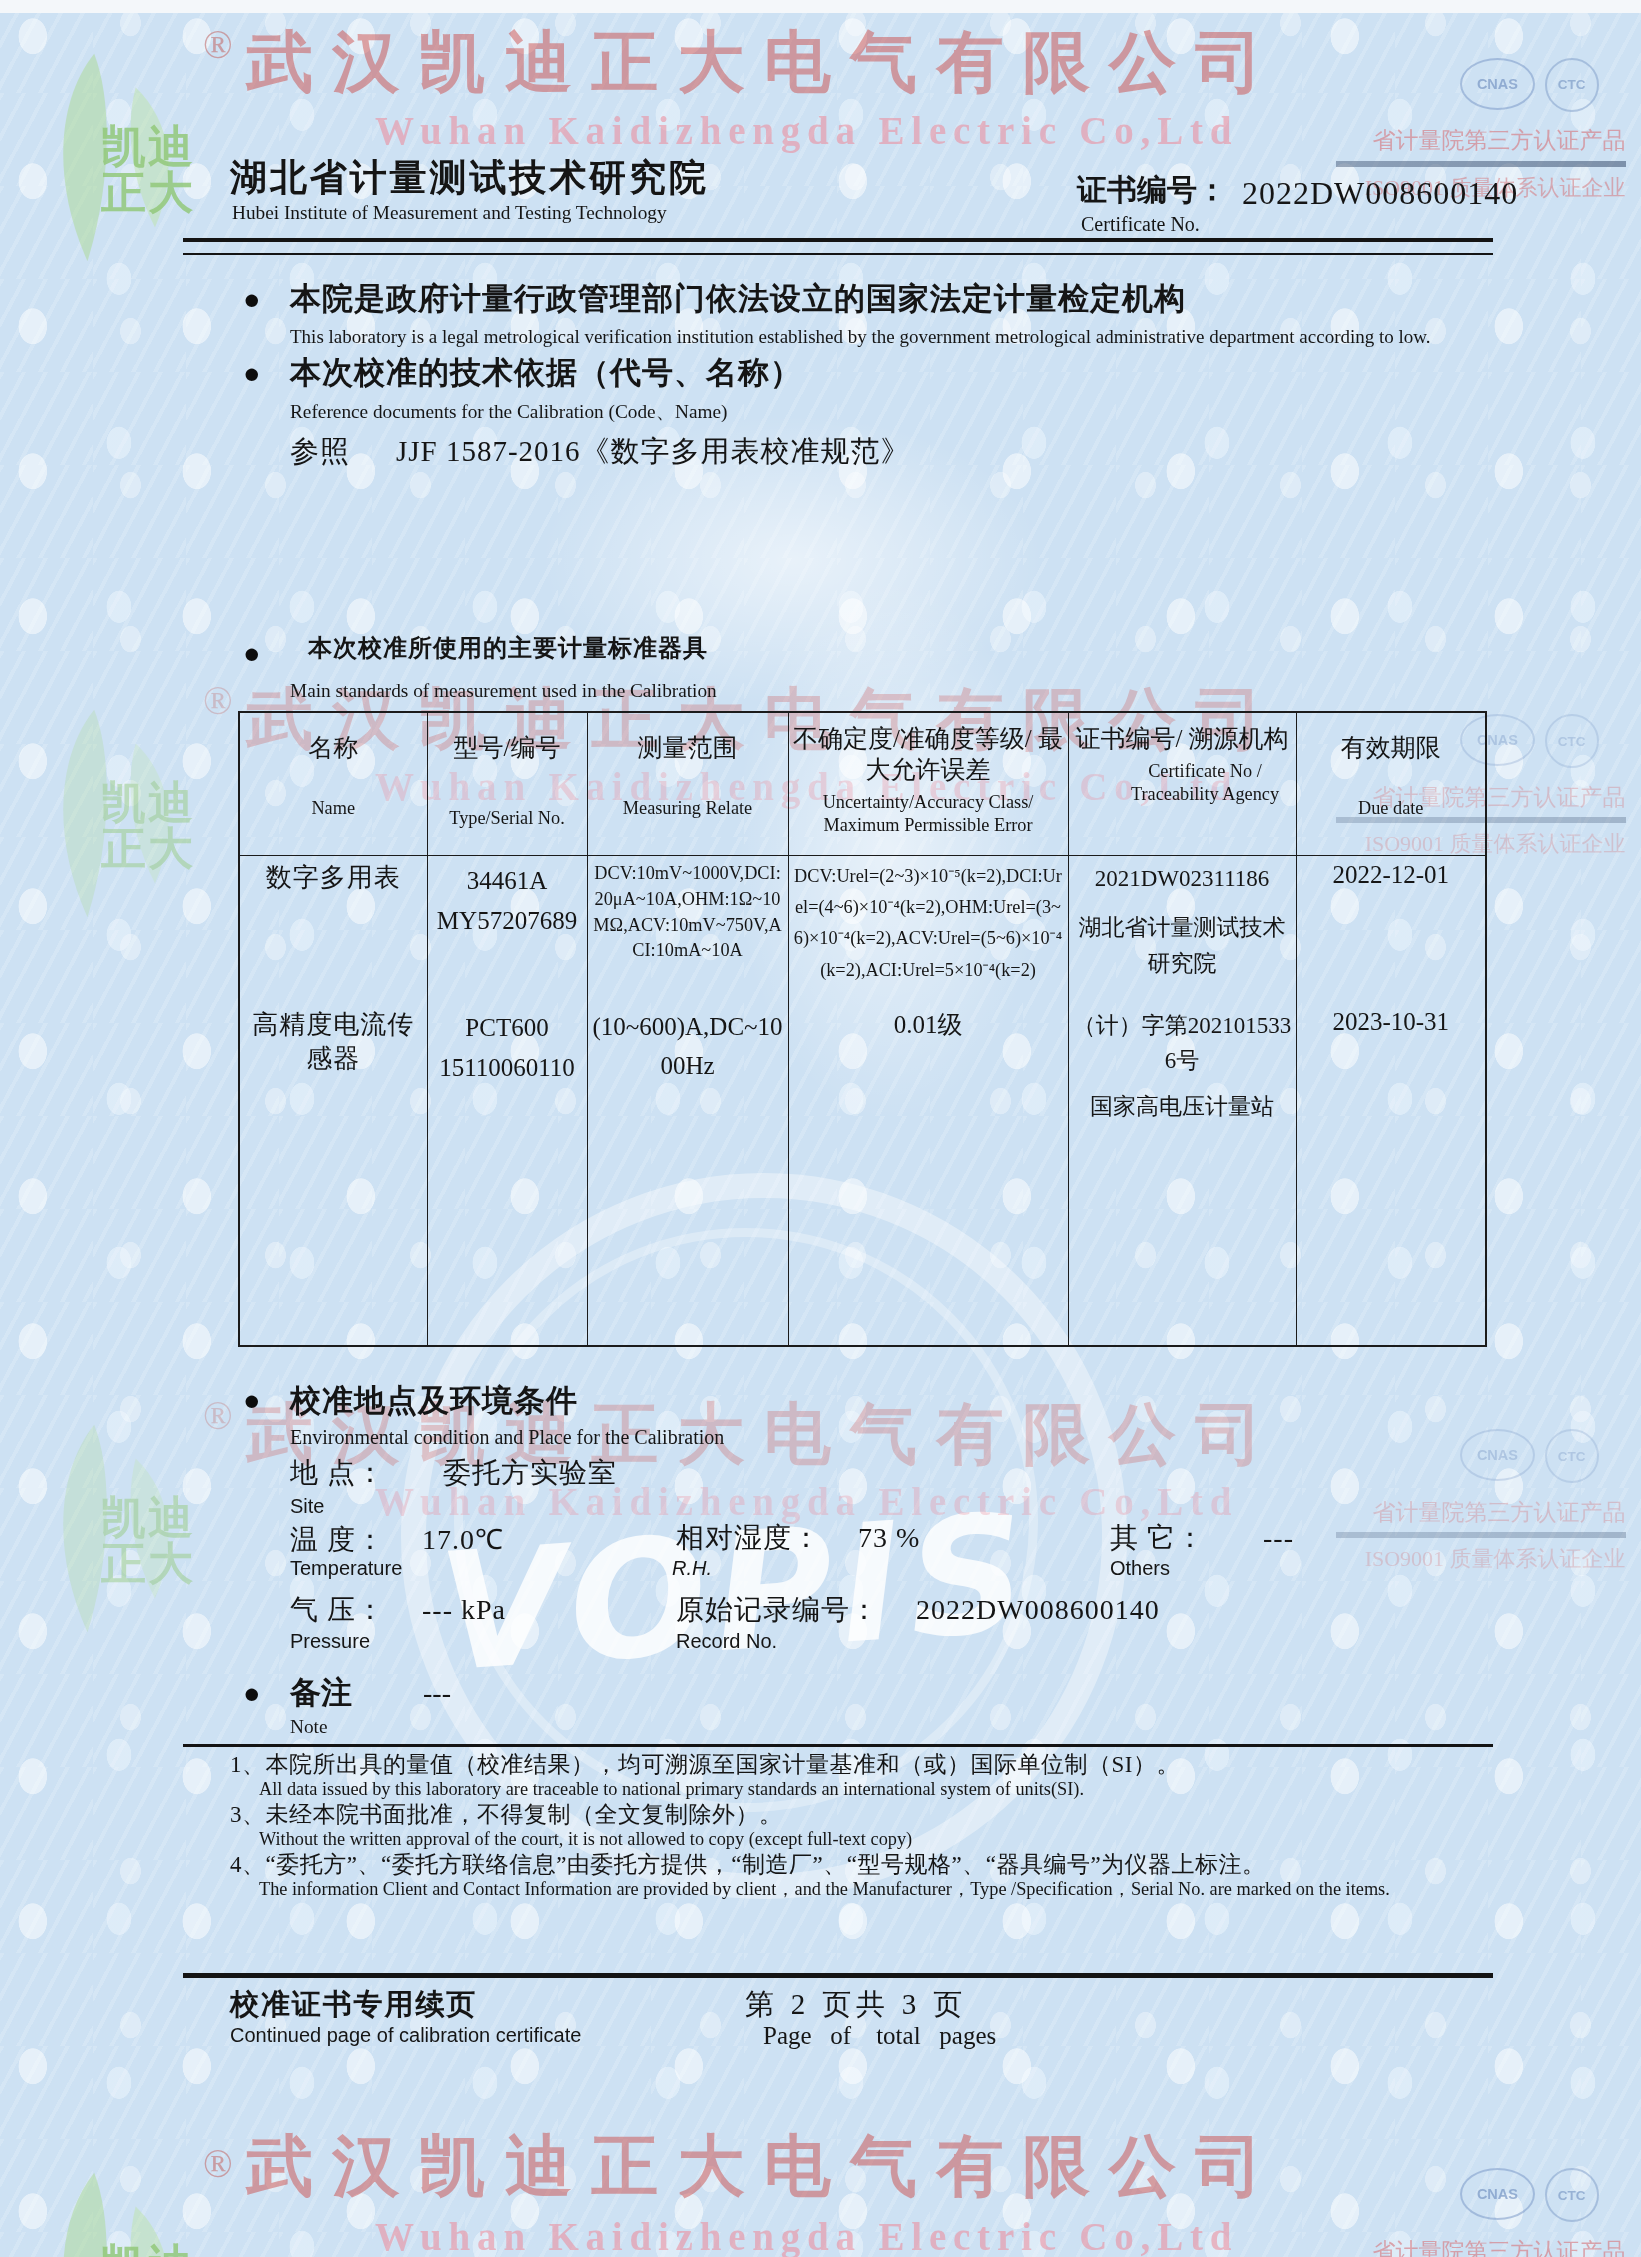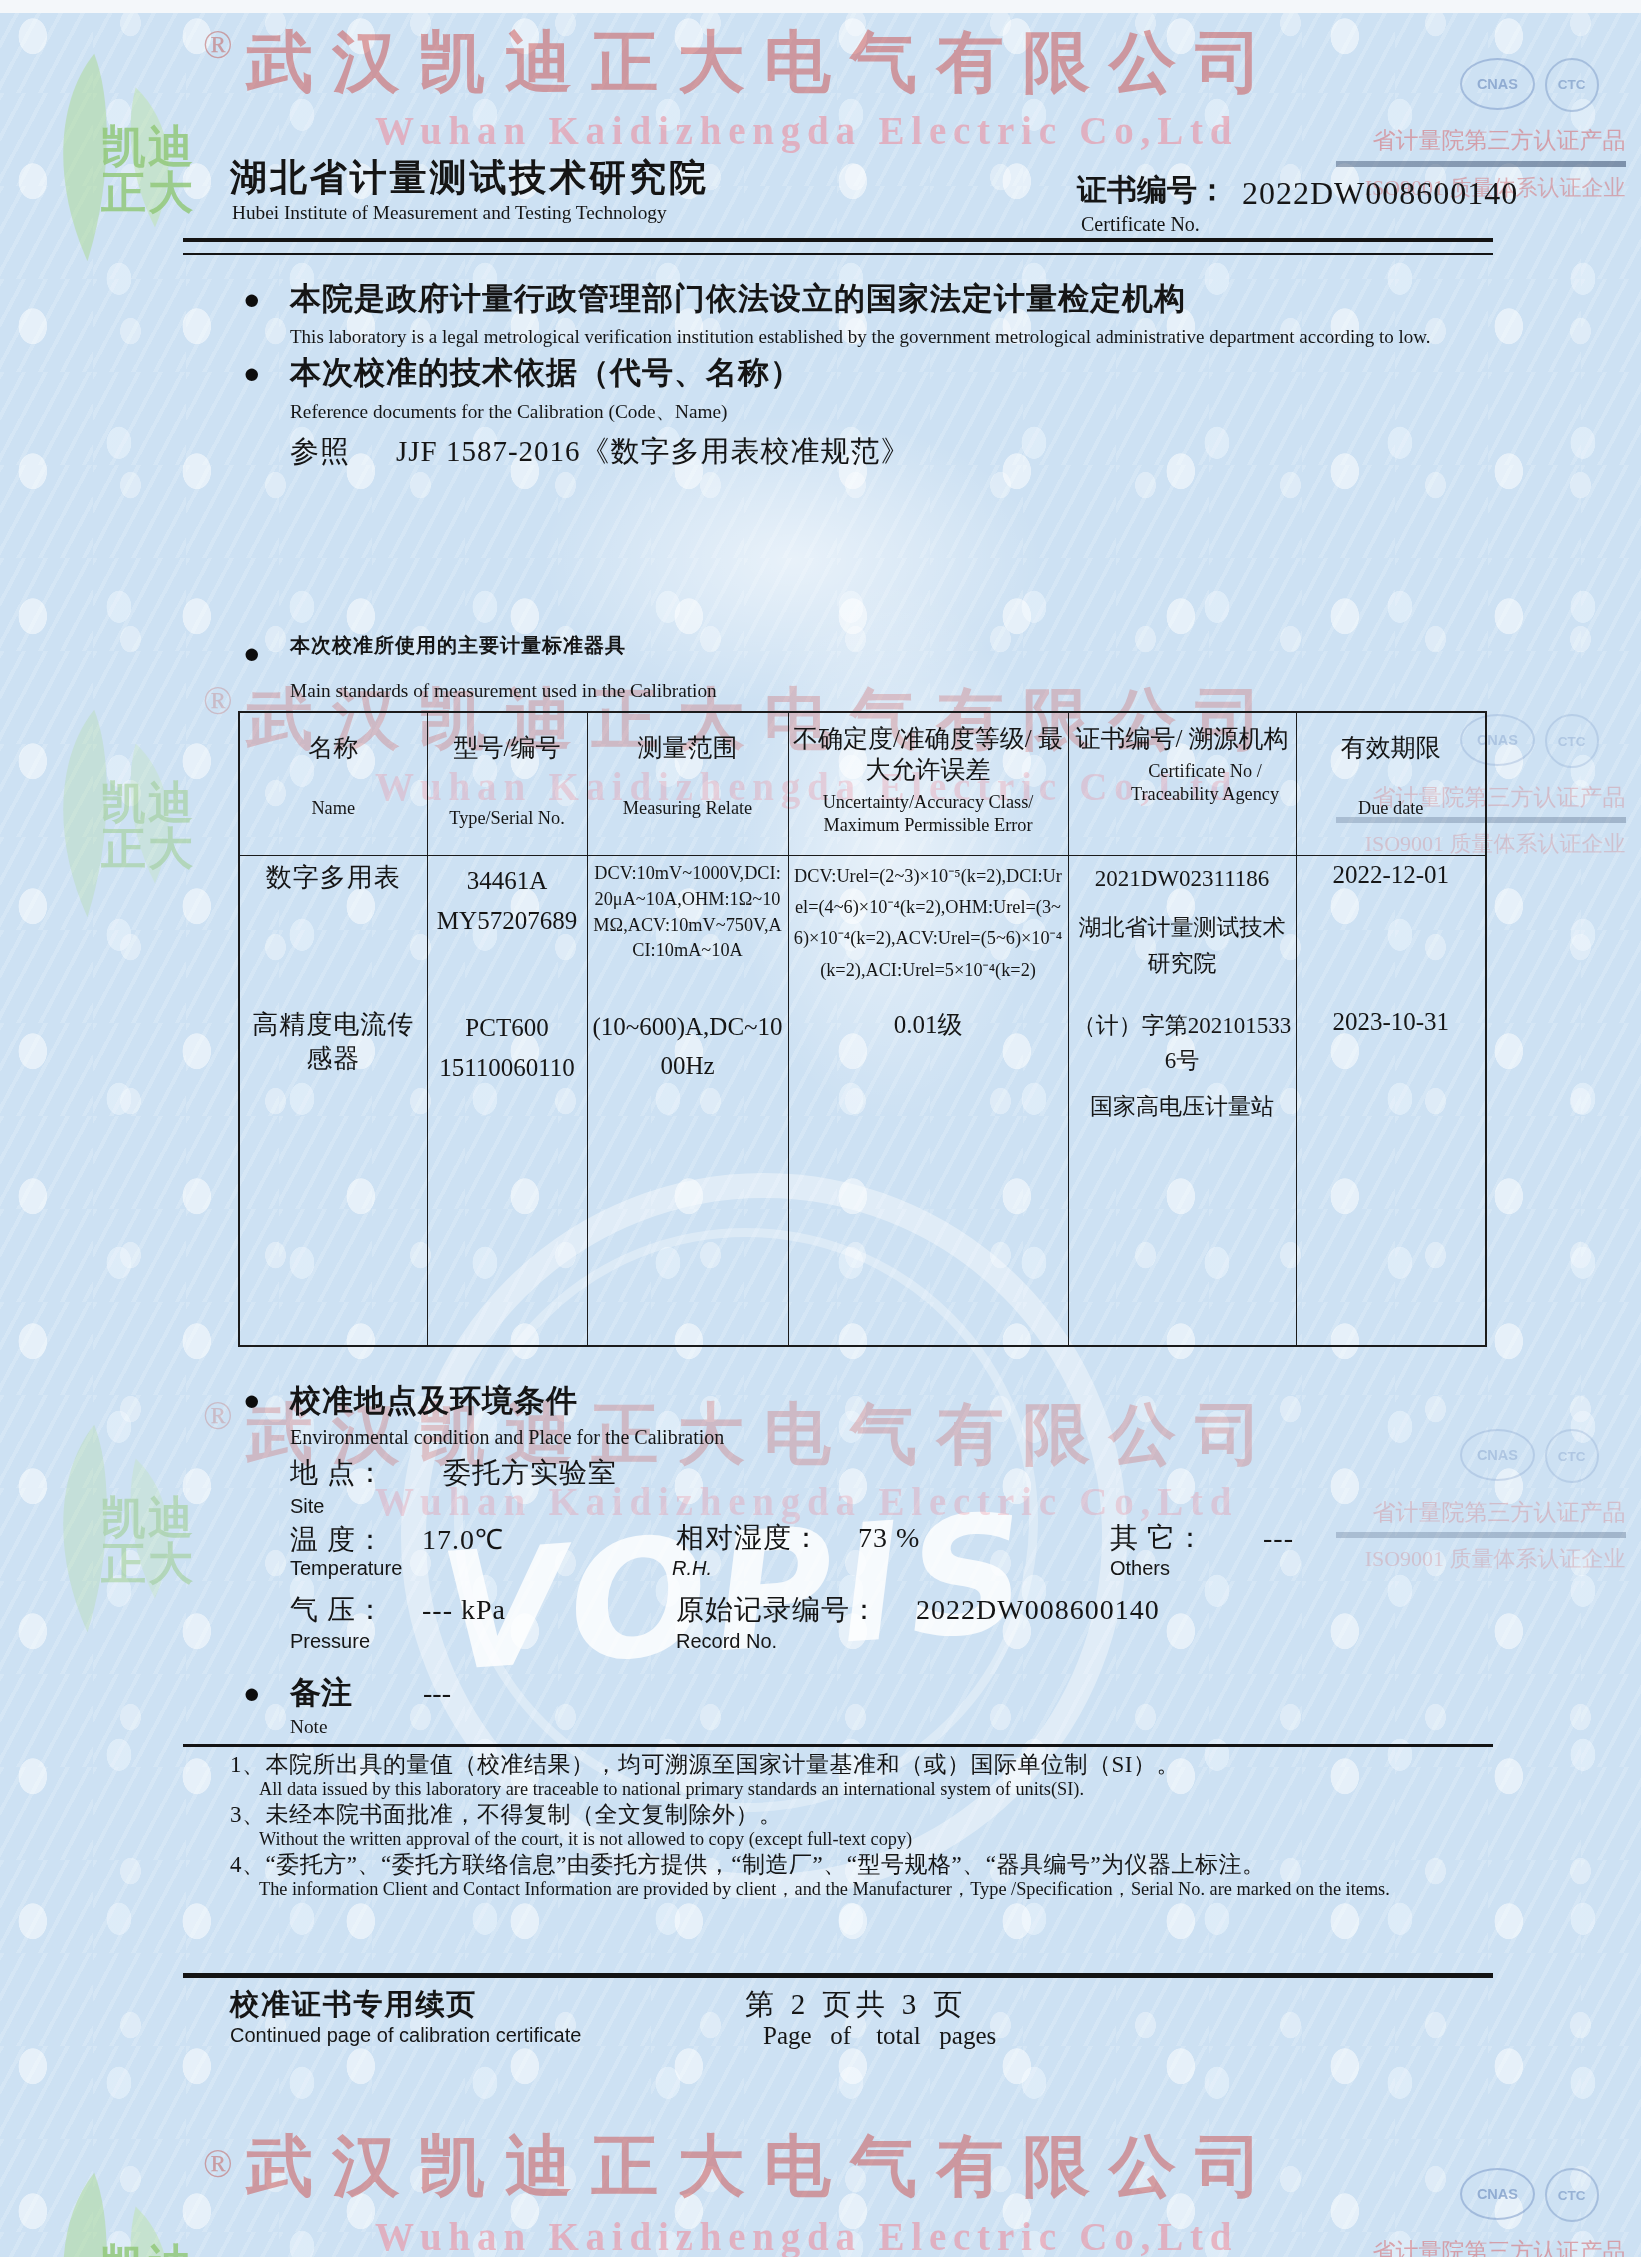--- a/index.html
+++ b/index.html
@@ -57,21 +57,21 @@
   .rule1{left:183px;top:238px;width:1310px;height:10.6px;border-top:4.8px solid #141414;border-bottom:2.9px solid #141414;}
   .rule-thin{left:183px;top:1744px;width:1310px;height:2.9px;background:#141414;}
   .rule-thick{left:183px;top:1973px;width:1310px;height:4.8px;background:#141414;}
   .bullet{font-size:29px;color:#0d0d0d;line-height:1;}
   .b1{left:243px;top:285px;} .s1-cn{left:290px;top:278px;font-size:31px;letter-spacing:1px;}
   .s1-en{left:290px;top:326px;font-size:19px;}
   .b2{left:243px;top:359px;} .s2-cn{left:290px;top:352px;font-size:31px;letter-spacing:1px;}
   .s2-en{left:290px;top:398px;font-size:19.3px;}
   .ref-row{left:290px;top:432px;font-size:29px;letter-spacing:1px;}
   .ref-doc{margin-left:46px;}
-  .b3{left:243px;top:639px;} .s3-cn{left:290px;top:632px;font-size:20px;letter-spacing:1px;}
+  .b3{left:243px;top:639px;} .s3-cn{left:308px;top:632px;font-size:24px;letter-spacing:1px;}
   .s3-en{left:290px;top:680px;font-size:19.3px;}
   
   .std-table{position:absolute;left:238px;top:711px;width:1247px;border-collapse:collapse;table-layout:fixed;z-index:2;}
   .std-table td{border:1.9px solid #1b1b1b;text-align:center;vertical-align:top;padding:5.8px 3.9px;}
   .std-table tbody td{border-top:none;border-bottom:none;}
   .std-table{border:2.9px solid #1b1b1b;}
   .c0{width:188px;} .c1{width:160px;} .c2{width:201px;} .c3{width:280px;} .c4{width:228px;} .c5{width:190px;}
   .th-cn{font-size:25px;padding-top:13.5px;line-height:1.25;}
   .th-en{font-size:18.3px;margin-top:11.6px;line-height:1.25;}
   .cell-name{font-size:26px;padding-top:9.7px;letter-spacing:1px;line-height:1.3;}

